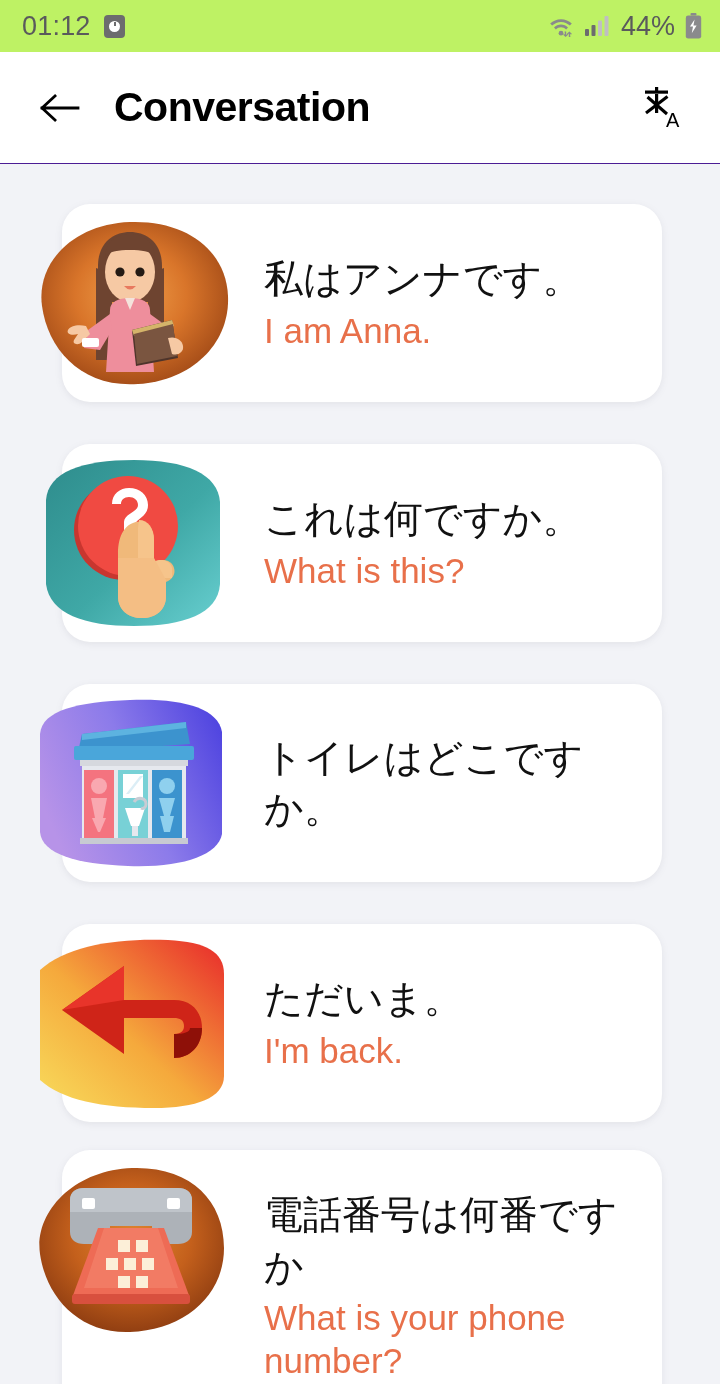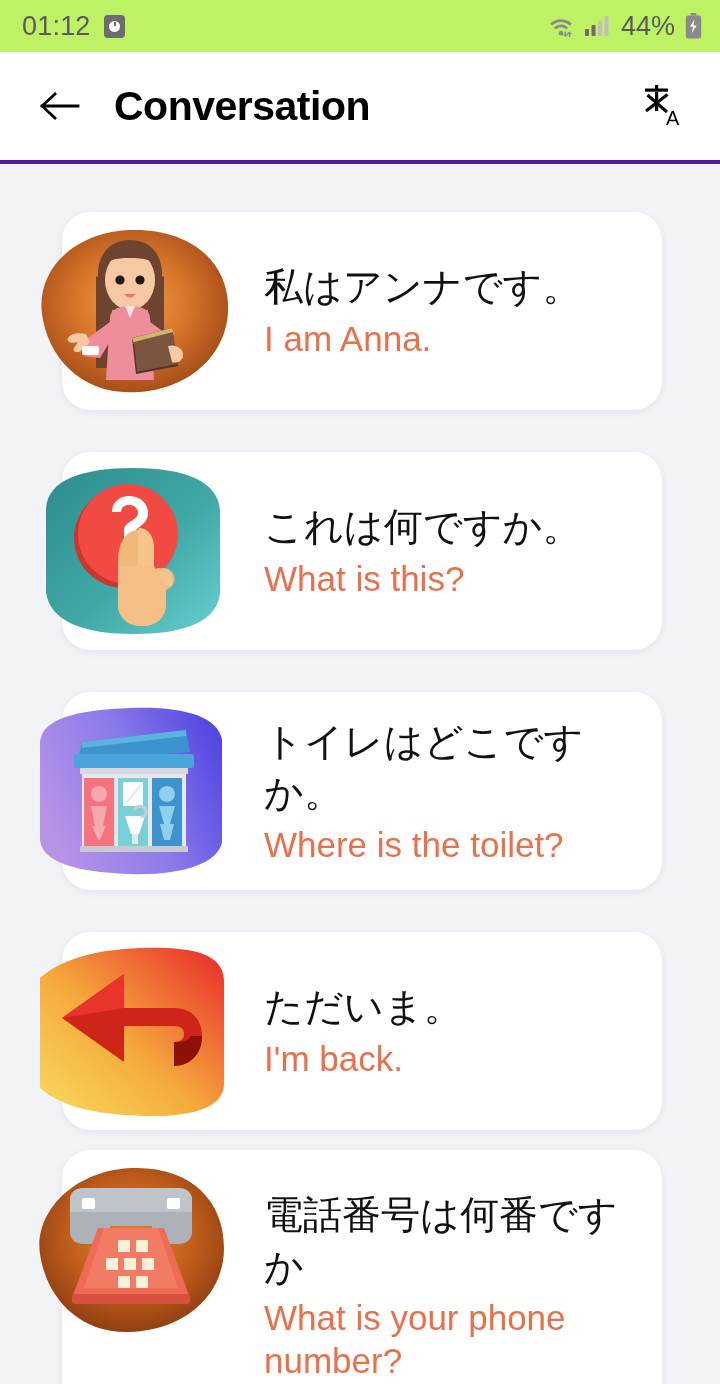--- a/index.html
+++ b/index.html
@@ -75,21 +75,21 @@
   }
   .battery-icon { width: 17px; height: 26px; display: block; margin-left: 1px; }
 
   
   .app-bar {
     height: 112px;
     background: #ffffff;
     display: flex;
     align-items: center;
     padding: 0 28px 0 34px;
-    border-bottom: 4px solid #4c1d95;
+    border-bottom: 1px solid #4c1d95;
   }
   .back-btn {
     width: 52px; height: 52px;
     display: flex; align-items: center; justify-content: center;
     flex: 0 0 auto;
     cursor: pointer;
   }
   .back-btn svg { width: 42px; height: 32px; display: block; }
   .app-title {
     flex: 1 1 auto;
@@ -116,21 +116,21 @@
   }
   .card-wrap {
     position: relative;
     height: 240px;
     margin-bottom: 0;
   }
   .card {
     position: absolute;
     left: 62px;
     right: 58px;
-    top: 26px;
+    top: 18px;
     height: 198px;
     background: #FFFFFF;
     border-radius: 28px;
     box-shadow: 0 2px 7px rgba(120,124,140,0.13);
   }
   .illus {
     position: absolute;
     left: -36px;
     top: 6px;
     width: 214px;
@@ -323,21 +323,20 @@
           <rect x="97" y="84" width="20" height="24" fill="#FFFFFF"></rect>
           <path d="M100 104 L114 86 L117 86 L103 104 Z" fill="#DCEEF6"></path>
           <path d="M99 118 L119 118 L113 136 L105 136 Z" fill="#FFFFFF"></path>
           <path d="M108 112 C112 106 120 108 120 114 C120 118 117 119 115 118" stroke="#C9CCD4" stroke-width="3" fill="none"></path>
           <rect x="106" y="136" width="6" height="10" fill="#E6E8EE"></rect>
           <rect x="54" y="148" width="108" height="6" fill="#C7CAD2"></rect>
         </svg>
       </div>
       <div class="card-text">
         <div class="jp">トイレはどこですか。</div>
-        <div class="en">Where is the toilet?</div>
       </div>
     </div>
   </div>
 
   <div class="card-wrap">
     <div class="card">
       <div class="illus">
         <svg viewBox="0 0 214 186">
           <defs>
             <linearGradient id="g4" x1="0%" y1="100%" x2="100%" y2="0%">

